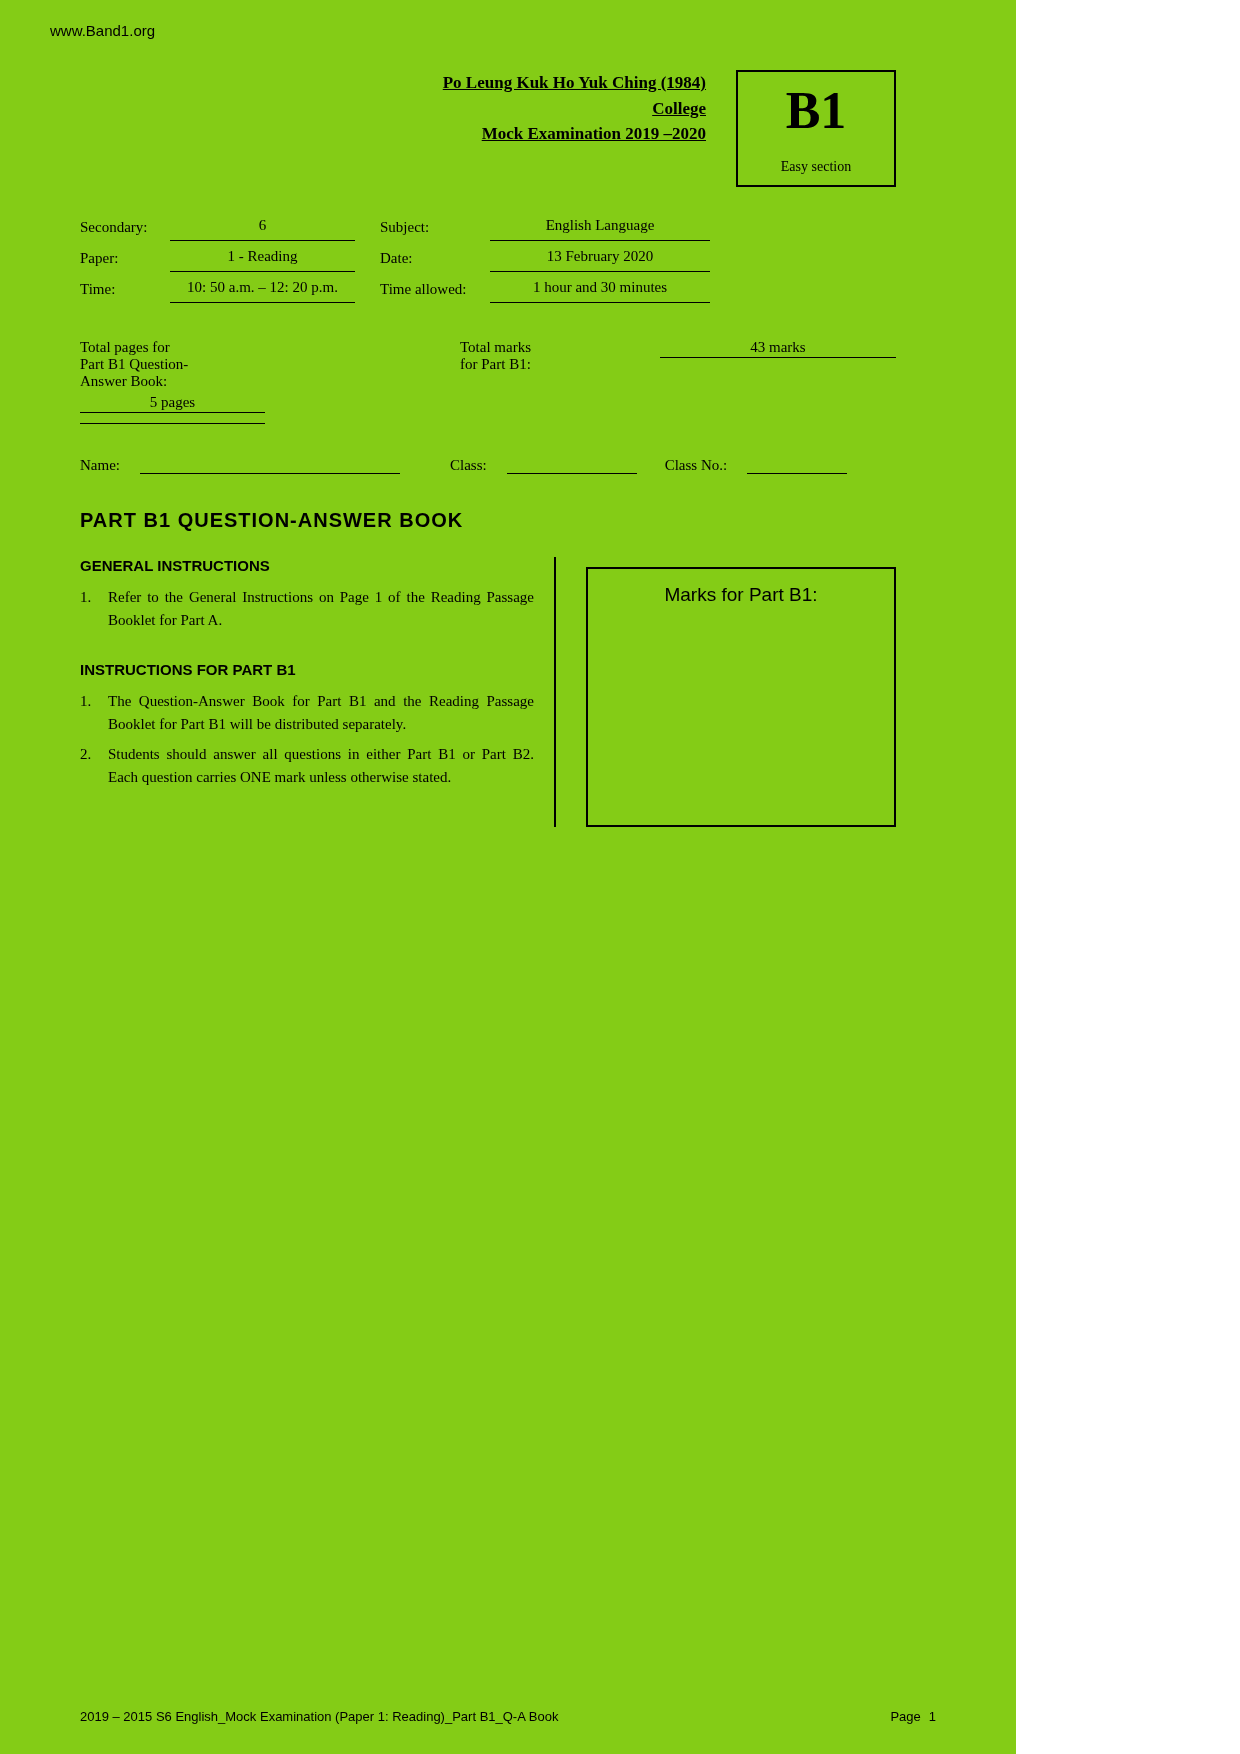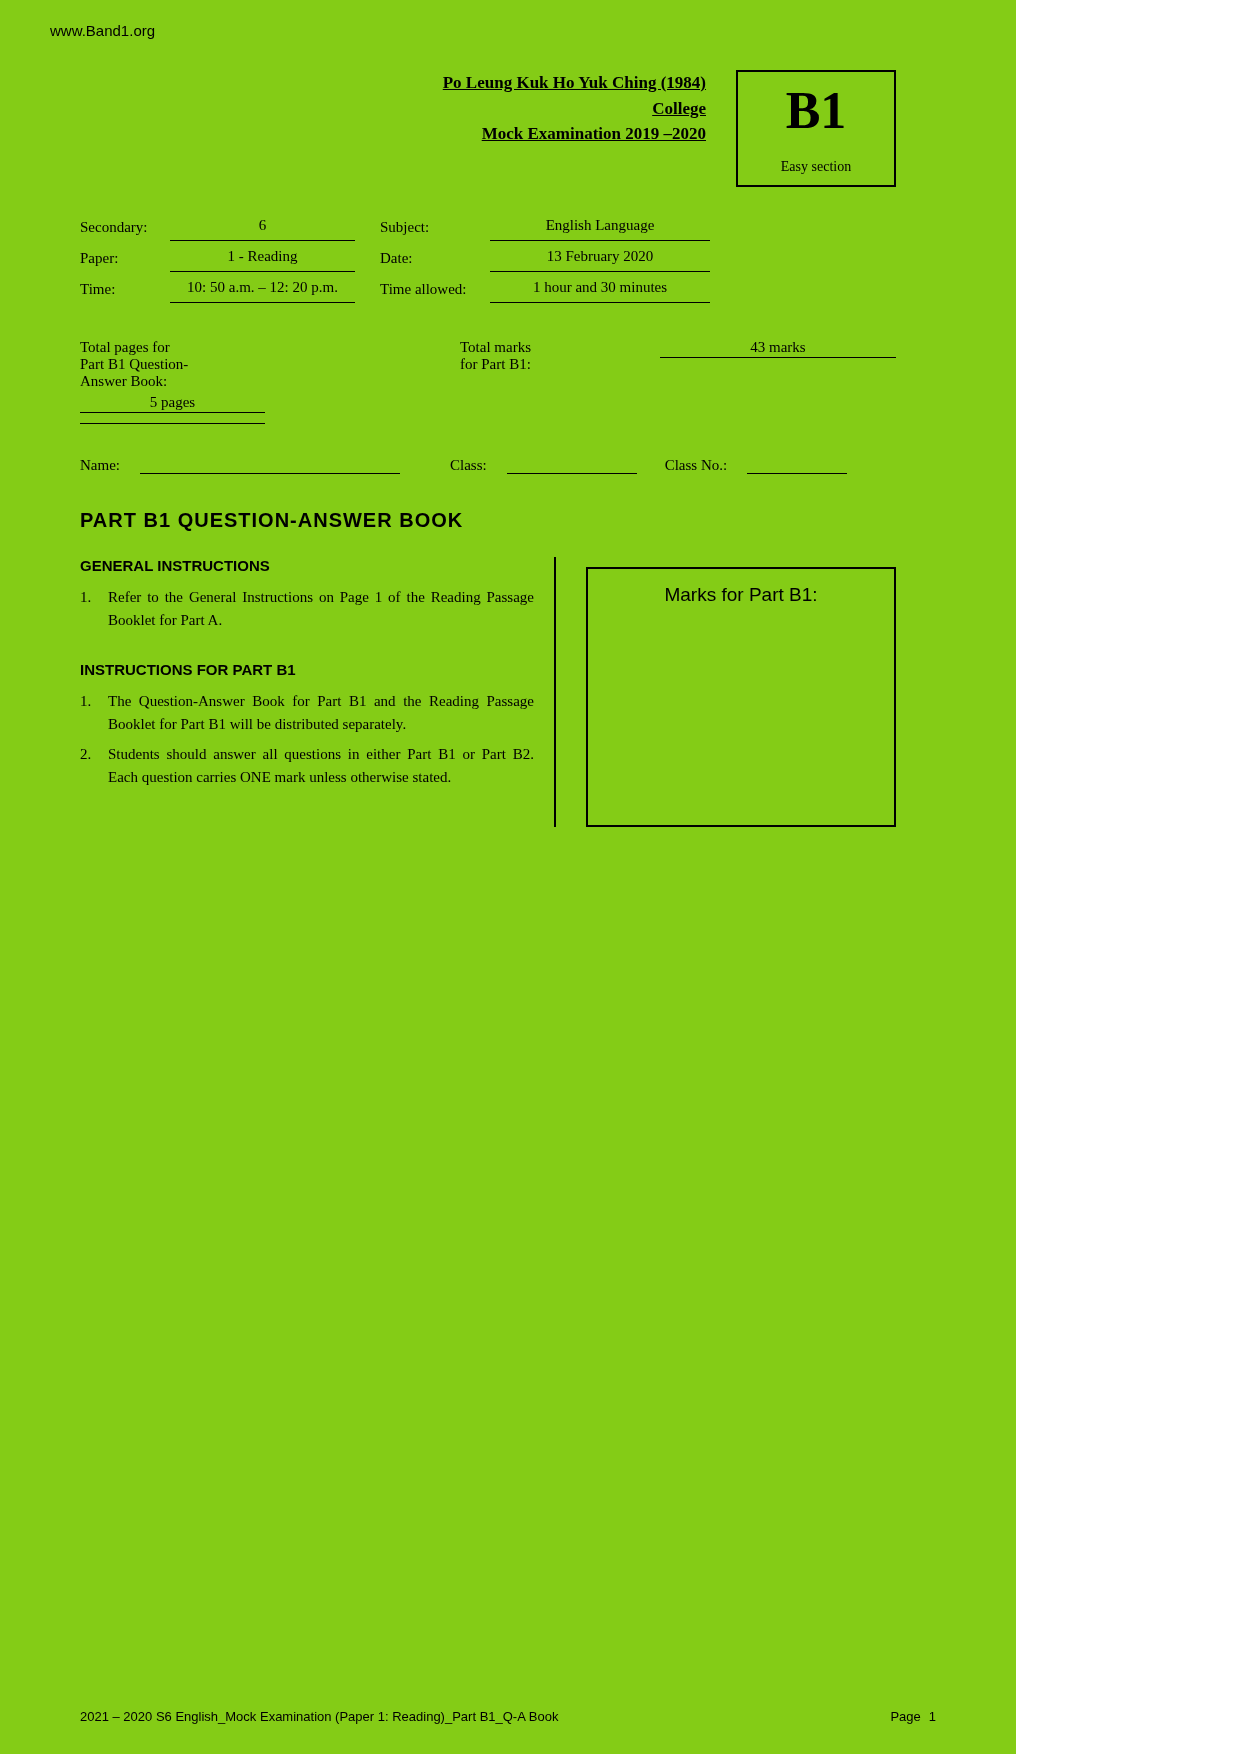--- a/index.html
+++ b/index.html
@@ -358,20 +358,20 @@
 
     <div class="right-column">
       <div class="marks-box">
         <div class="marks-box-title">Marks for Part B1:</div>
       </div>
     </div>
 
   </div>
 
   <div class="footer">
-    <span class="footer-left">2021 – 2020 S6 English_Mock Examination (Paper 1: Reading)_Part B1_Q-A Book</span>
+    <span class="footer-left">2019 – 2015 S6 English_Mock Examination (Paper 1: Reading)_Part B1_Q-A Book</span>
     <span class="footer-right">
       <span>Page</span>
       <span>1</span>
     </span>
   </div>
 
 </div>
 
 </body></html>

